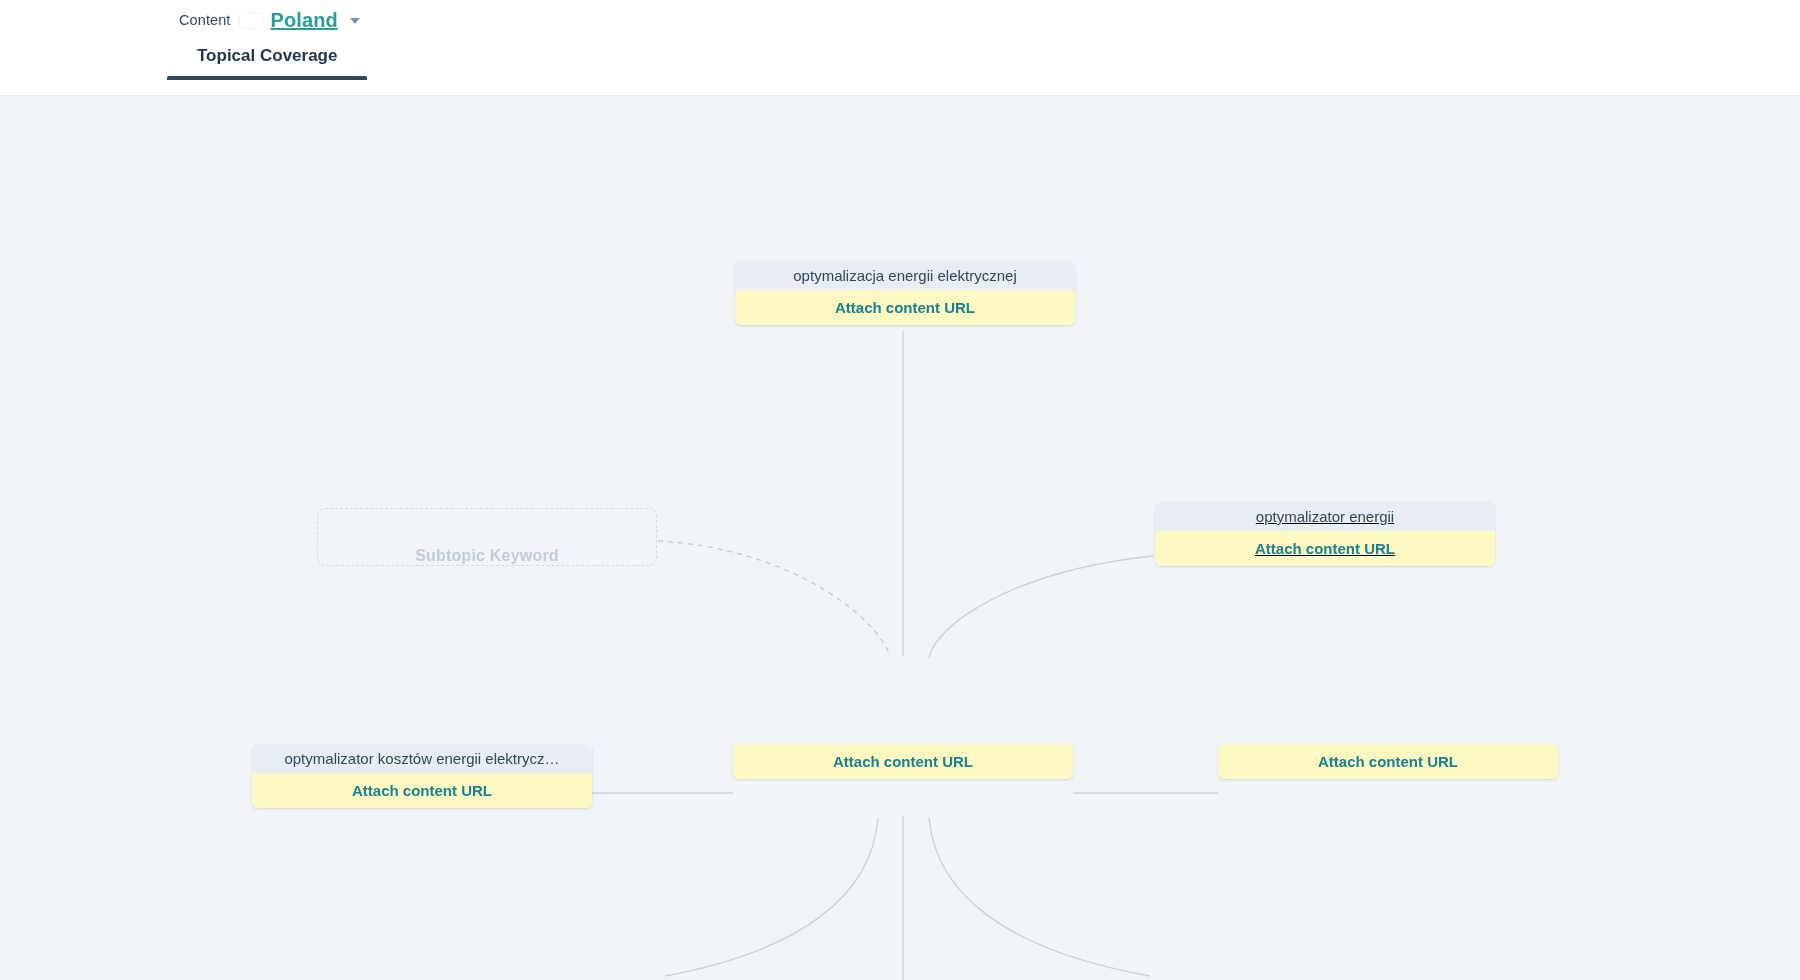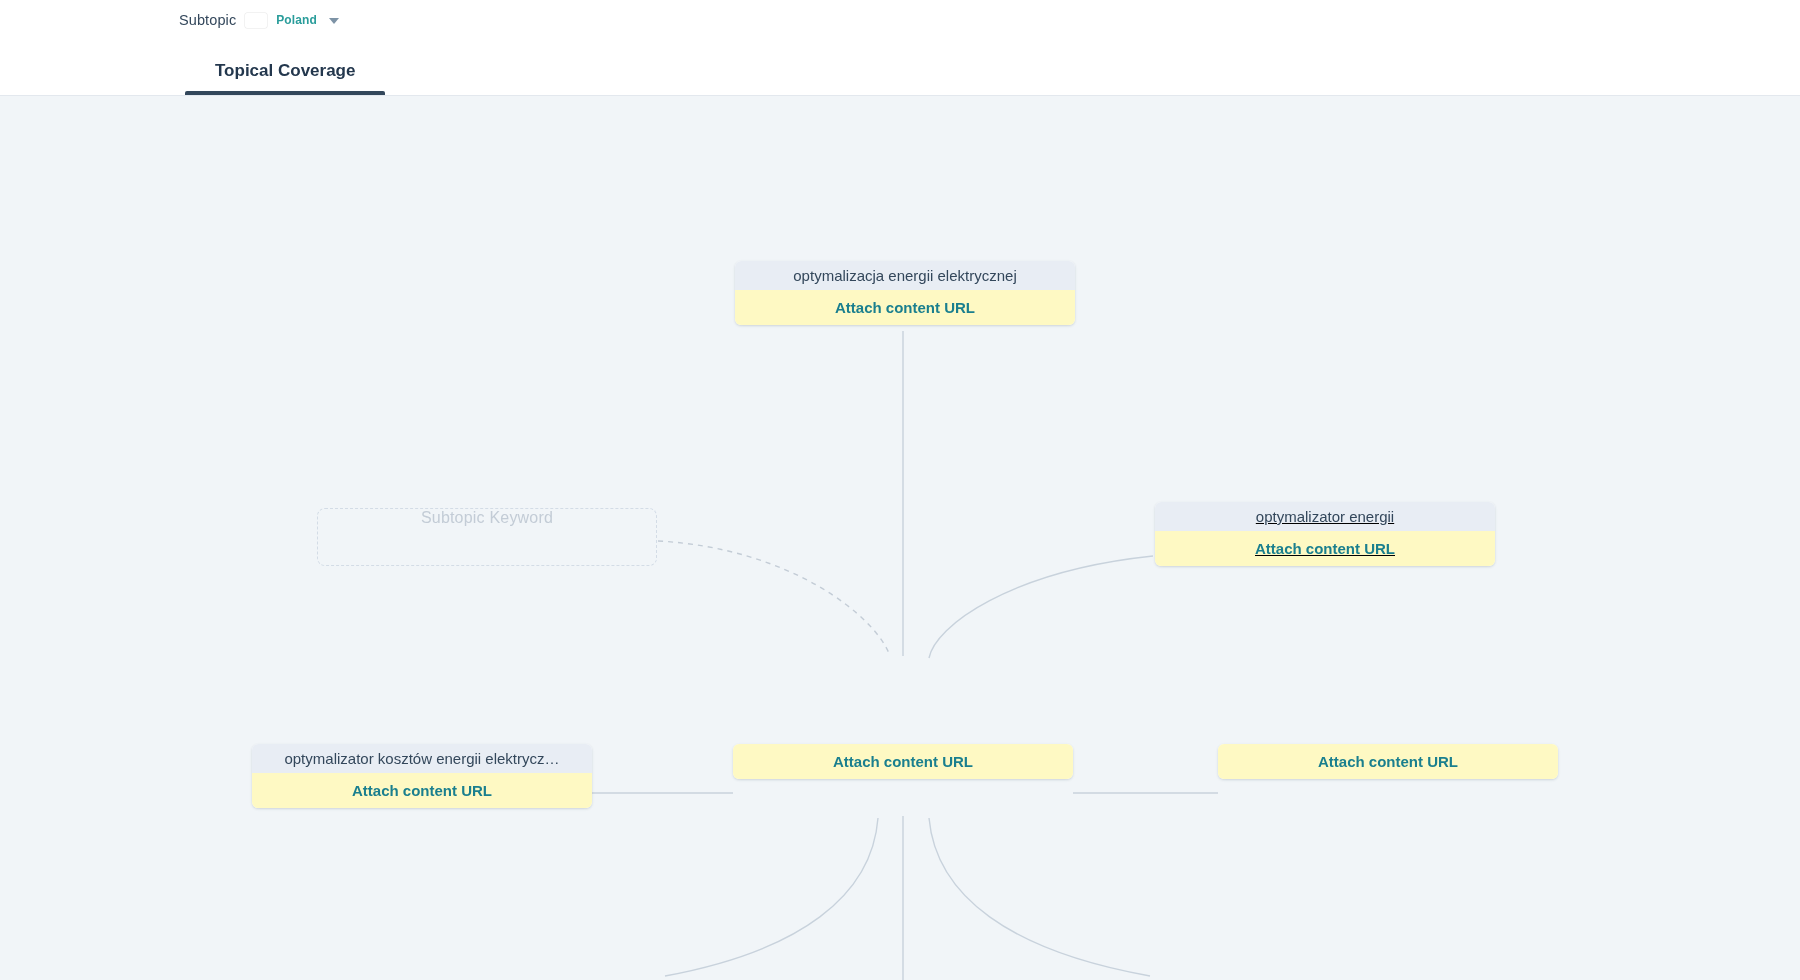--- a/index.html
+++ b/index.html
@@ -41,42 +41,44 @@
     height: 15px;
     border-radius: 2px;
     overflow: hidden;
     display: block;
     box-shadow: 0 0 0 0.5px rgba(0,0,0,0.10);
   }
   .flag .flag-top { height: 50%; background: #ffffff; }
   .flag .flag-bottom { height: 50%; background: #dc143c; }
 
   .country-value {
-    font-size: 12px;
+    font-size: 20px;
     font-weight: bold;
     color: #2a9d9b;
     letter-spacing: 0.1px;
+    text-decoration: underline;
   }
   .caret-down {
     width: 0; height: 0;
     border-left: 5px solid transparent;
     border-right: 5px solid transparent;
     border-top: 6px solid #7d93a6;
     margin-left: 3px;
     margin-top: 2px;
   }
 
   
   .tabs {
     position: absolute;
-    left: 185px;
+    left: 167px;
     top: 46px;
     display: flex;
     align-items: flex-end;
     height: 49px;
+    flex-direction: column;
   }
   .tab {
     font-size: 17px;
     color: #33475b;
     padding: 0 30px 14px 30px;
     position: relative;
     cursor: pointer;
     white-space: nowrap;
   }
   .tab.active {
@@ -144,37 +146,38 @@
     white-space: nowrap;
   }
 
   
   .placeholder-node {
     position: absolute;
     border: 1.5px dashed #d3dce6;
     border-radius: 8px;
     background: transparent;
     display: flex;
-    align-items: flex-start;
+    align-items: flex-end;
     justify-content: center;
     cursor: pointer;
+    font-weight: bold;
   }
   .placeholder-text {
     font-size: 16px;
     color: #c3ccd6;
     letter-spacing: 0.2px;
   }
 </style>
 </head>
 <body>
 
 <div class="topbar">
 
   <div class="country-row">
-    <span class="country-label">Subtopic</span>
+    <span class="country-label">Content</span>
     <span class="flag">
       <span class="flag-top"></span><span class="flag-bottom"></span>
     </span>
     <span class="country-value">Poland</span>
     <span class="caret-down"></span>
   </div>
 
   <div class="tabs">
     <div class="tab active">
       <span>Topical Coverage</span>

